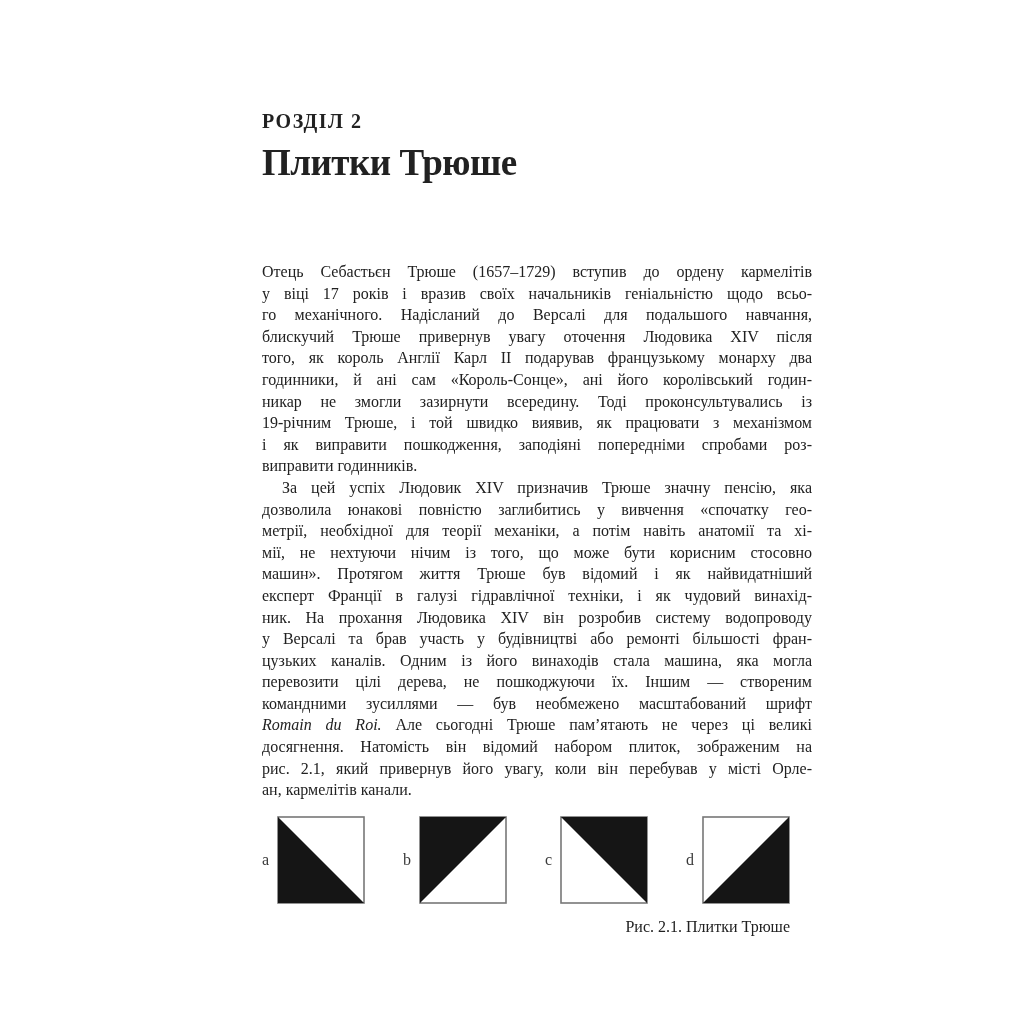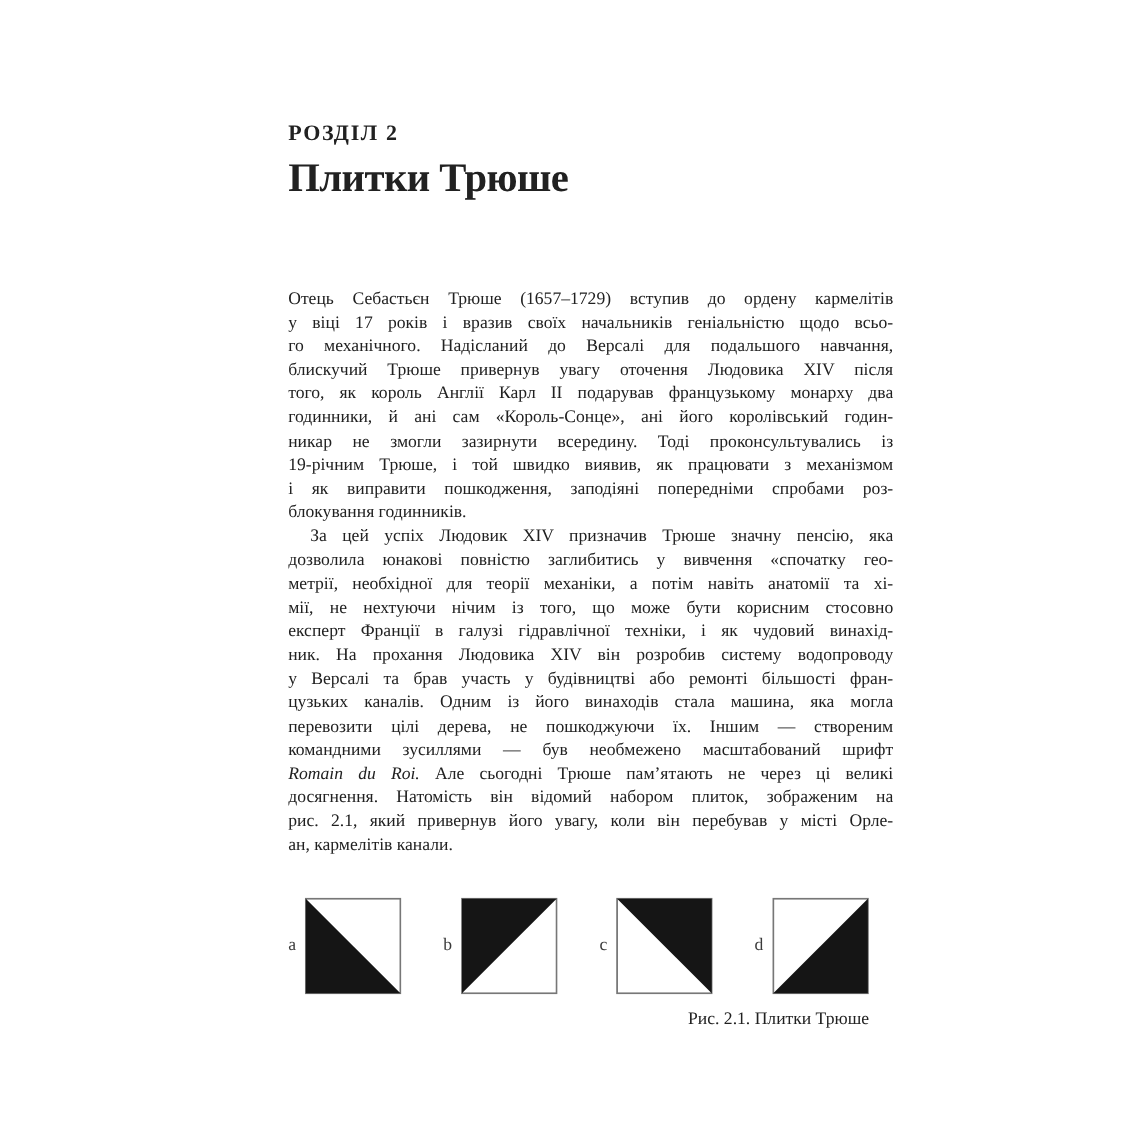--- a/index.html
+++ b/index.html
@@ -64,26 +64,27 @@
 
     <div class="line">Отець Себастьєн Трюше (1657–1729) вступив до ордену кармелітів</div>
     <div class="line">у віці 17 років і вразив своїх начальників геніальністю щодо всьо-</div>
     <div class="line">го механічного. Надісланий до Версалі для подальшого навчання,</div>
     <div class="line">блискучий Трюше привернув увагу оточення Людовика XIV після</div>
     <div class="line">того, як король Англії Карл II подарував французькому монарху два</div>
     <div class="line">годинники, й ані сам «Король-Сонце», ані його королівський годин-</div>
     <div class="line">никар не змогли зазирнути всередину. Тоді проконсультувались із</div>
     <div class="line">19-річним Трюше, і той швидко виявив, як працювати з механізмом</div>
     <div class="line">і як виправити пошкодження, заподіяні попередніми спробами роз-</div>
-    <div class="line last">блокування годинників.</div>
+    <div class="line last">виправити годинників.</div>
 
     <div class="line indent">За цей успіх Людовик XIV призначив Трюше значну пенсію, яка</div>
     <div class="line">дозволила юнакові повністю заглибитись у вивчення «спочатку гео-</div>
     <div class="line">метрії, необхідної для теорії механіки, а потім навіть анатомії та хі-</div>
     <div class="line">мії, не нехтуючи нічим із того, що може бути корисним стосовно</div>
+    <div class="line">машин». Протягом життя Трюше був відомий і як найвидатніший</div>
     <div class="line">експерт Франції в галузі гідравлічної техніки, і як чудовий винахід-</div>
     <div class="line">ник. На прохання Людовика XIV він розробив систему водопроводу</div>
     <div class="line">у Версалі та брав участь у будівництві або ремонті більшості фран-</div>
     <div class="line">цузьких каналів. Одним із його винаходів стала машина, яка могла</div>
     <div class="line">перевозити цілі дерева, не пошкоджуючи їх. Іншим — створеним</div>
     <div class="line">командними зусиллями — був необмежено масштабований шрифт</div>
     <div class="line"><span class="italic">Romain du Roi.</span><span> Але сьогодні Трюше пам’ятають не через ці великі</span></div>
     <div class="line">досягнення. Натомість він відомий набором плиток, зображеним на</div>
     <div class="line">рис. 2.1, який привернув його увагу, коли він перебував у місті Орле-</div>
     <div class="line last">ан, кармелітів канали.</div>

